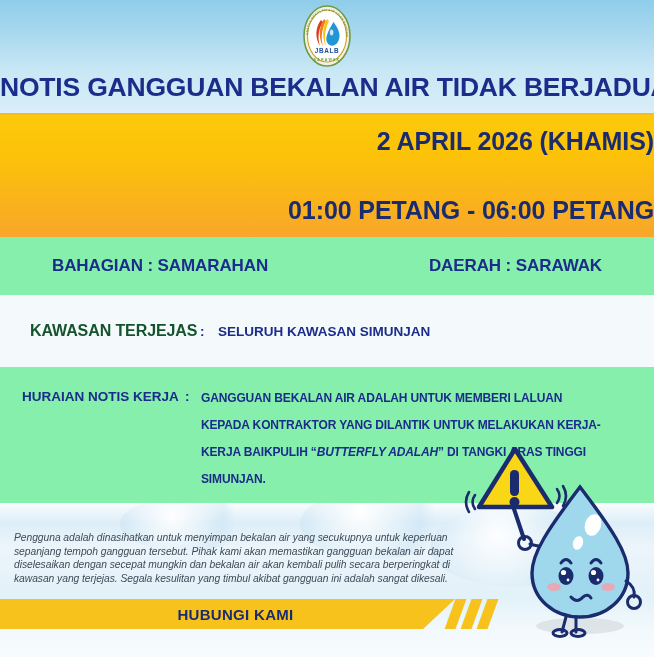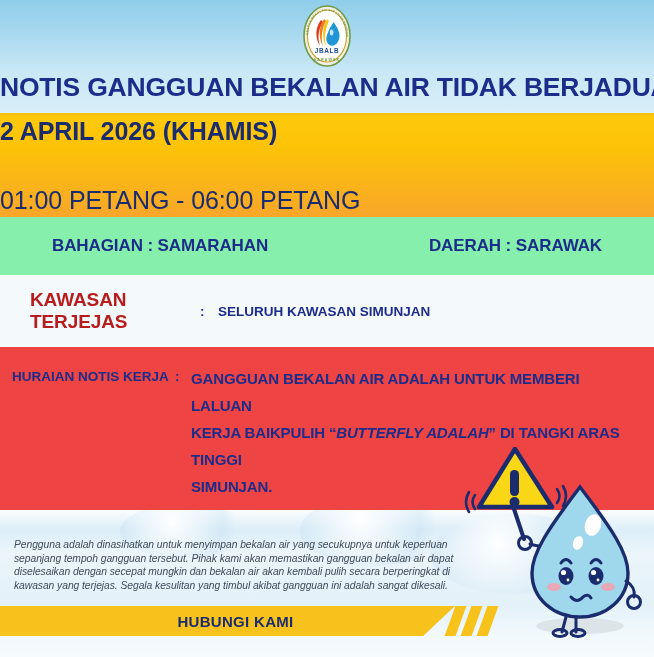--- a/index.html
+++ b/index.html
@@ -24,32 +24,32 @@
   .notice-title {
     position:absolute; left:0; right:0; top:72px;
     text-align:center;
     font-size:26.5px; font-weight:bold; letter-spacing:-0.2px;
     color:#1b2c8a;
     white-space:nowrap;
   }
 
   
   .date-banner {
-    height:104px;
+    height:124px;
     background:linear-gradient(180deg,#fdc90a 0%,#fcc209 35%,#f8a62a 100%);
     display:flex; flex-direction:column;
-    align-items:flex-start; justify-content:center;
+    align-items:flex-end; justify-content:center;
     gap:4px;
     border-top:2px solid #f5be14;
   }
   .date-line {
     font-size:25px; font-weight:bold; color:#1b2c6e; letter-spacing:-0.1px;
   }
   .time-line {
-    font-size:25px; font-weight:normal; color:#1b2c6e; letter-spacing:-0.1px;margin-top:36px;
+    font-size:25px; font-weight:bold; color:#1b2c6e; letter-spacing:-0.1px;margin-top:36px;
   }
 
   
   .band-a { background:#86efac; }
   .band-b { background:#f4fafc; }
   .band-c { background:#fbfdfe; }
 
   .region-row {
     height:58px; display:flex; align-items:center;
     padding:0 52px;
@@ -57,39 +57,39 @@
   .region-item {
     font-size:17px; font-weight:bold; color:#1b2c8a; letter-spacing:-0.1px;
   }
   .region-item.left { flex:0 0 auto; }
   .region-spacer { flex:1 1 auto; }
 
   .affected-row {
     height:72px; display:flex; align-items:center; padding:0 30px;
   }
   .lbl {
-    font-size:19px; font-weight:bold; color:#b91c1c; letter-spacing:-0.1px;
+    font-size:16px; font-weight:bold; color:#14532d; letter-spacing:-0.1px;
   }
   .affected-label { width:170px; }
   .colon { width:18px; font-size:13.5px; font-weight:bold; color:#1b2c8a; }
   .affected-value { font-size:13.5px; font-weight:bold; color:#1b2c8a; }
 
   
   .desc-section {
     position:relative;
     min-height:130px;
-    padding:18px 30px 10px 12px;
+    padding:18px 30px 10px 22px;
     display:flex;
-    background:#ef4444;
+    background:#86efac;
   }
   .desc-label { width:163px; font-size:13.5px; font-weight:bold; color:#1b2c8a; padding-top:4px; }
   .desc-colon { width:16px; font-size:13.5px; font-weight:bold; color:#1b2c8a; padding-top:4px; }
   .desc-body { flex:1; }
   .desc-line {
-    font-size:15px; font-weight:bold; color:#1b2c8a;
+    font-size:12px; font-weight:bold; color:#1b2c8a;
     line-height:27px; letter-spacing:-0.15px;
   }
   .desc-line .ital { font-style:italic; }
 
   
   .advisory-zone {
     position:relative;
     height:94px;
     background:linear-gradient(180deg,#fbfdfe 0%,#eef6fb 28%,#e3f1f9 100%);
     overflow:hidden;
@@ -183,20 +183,21 @@
     <div class="lbl affected-label">KAWASAN TERJEJAS</div>
     <div class="colon">:</div>
     <div class="affected-value">SELURUH KAWASAN SIMUNJAN</div>
   </div>
 
   <div class="desc-section band-c">
     <div class="desc-label">HURAIAN NOTIS KERJA</div>
     <div class="desc-colon">:</div>
     <div class="desc-body">
       <div class="desc-line">GANGGUAN BEKALAN AIR ADALAH UNTUK MEMBERI LALUAN</div>
+      <div class="desc-line">KEPADA KONTRAKTOR YANG DILANTIK UNTUK MELAKUKAN KERJA-</div>
       <div class="desc-line"><span>KERJA BAIKPULIH “</span><span class="ital">BUTTERFLY ADALAH</span><span>” DI TANGKI ARAS TINGGI</span></div>
       <div class="desc-line">SIMUNJAN.</div>
     </div>
   </div>
 
   <div class="advisory-zone">
     <div class="wave-band"></div>
     <div class="splash" style="left:300px;top:-14px;width:150px;height:70px;"></div>
     <div class="splash" style="left:430px;top:4px;width:170px;height:80px;"></div>
     <div class="splash" style="left:120px;top:-6px;width:130px;height:54px;"></div>

